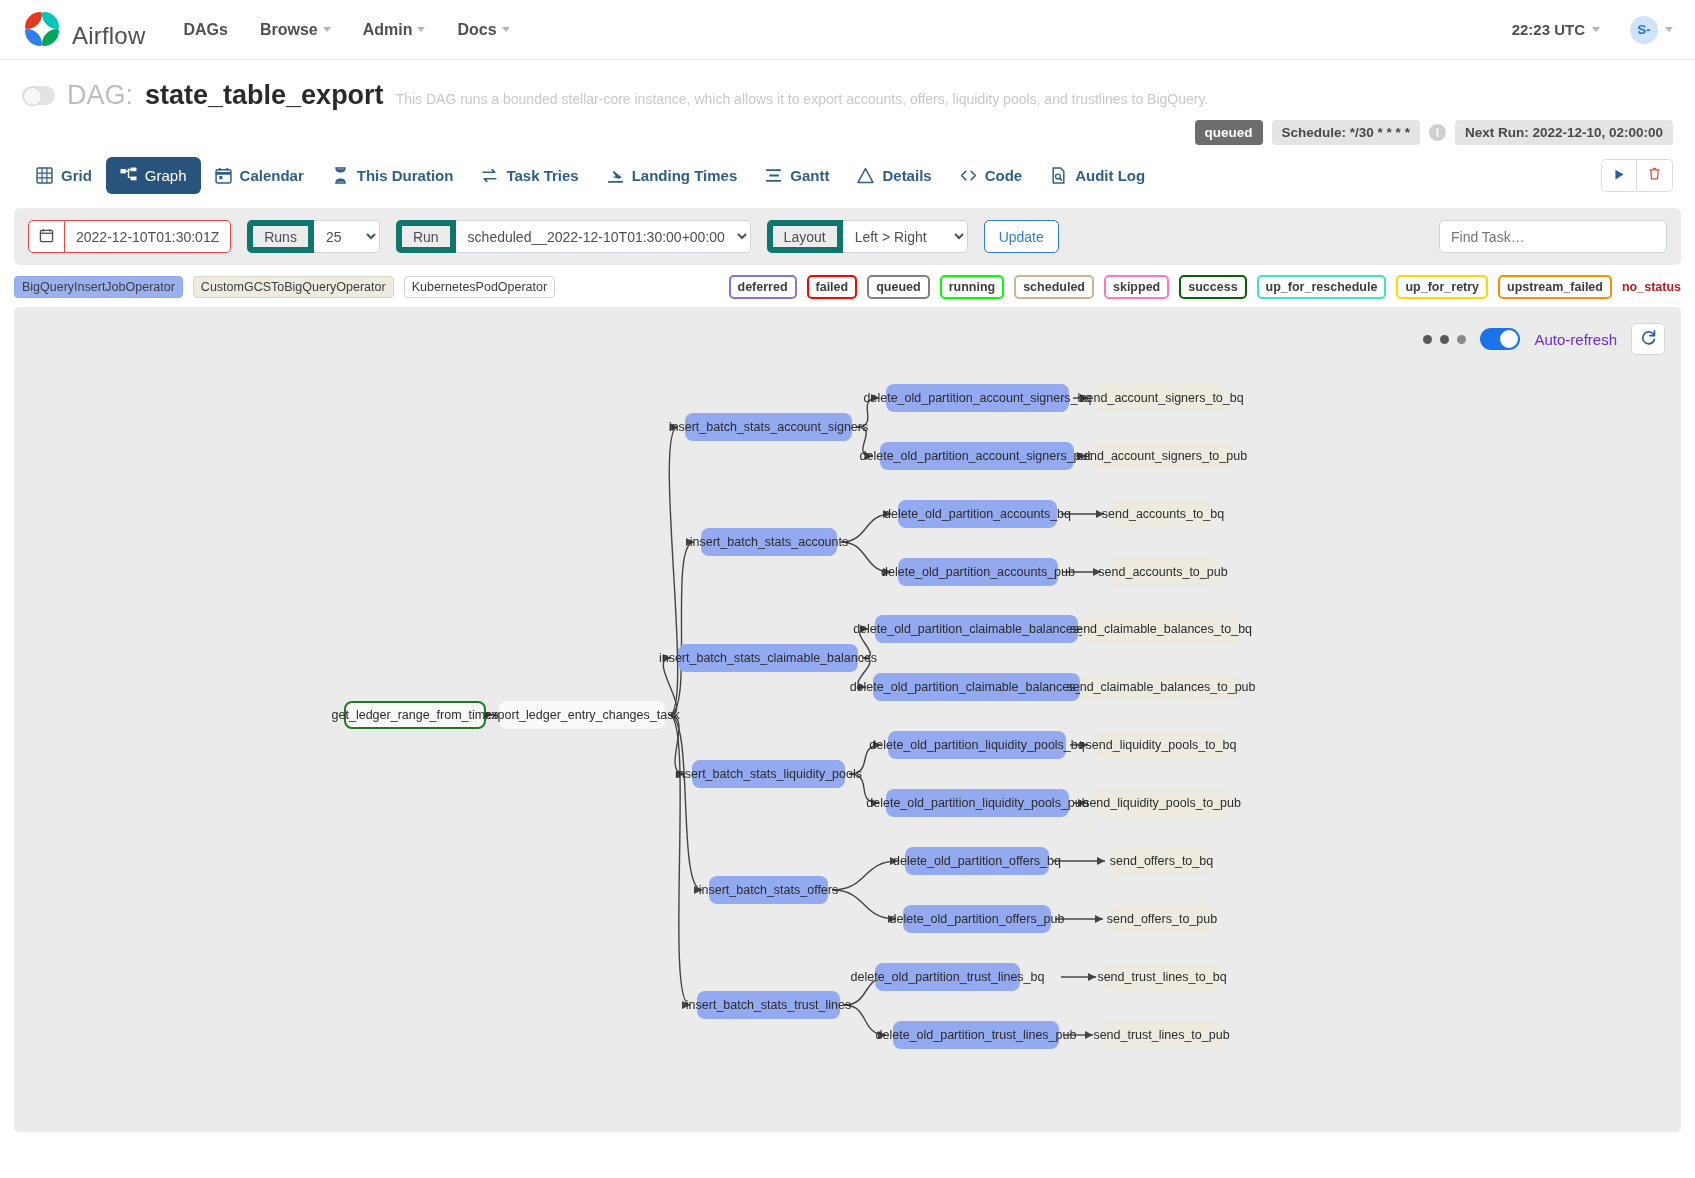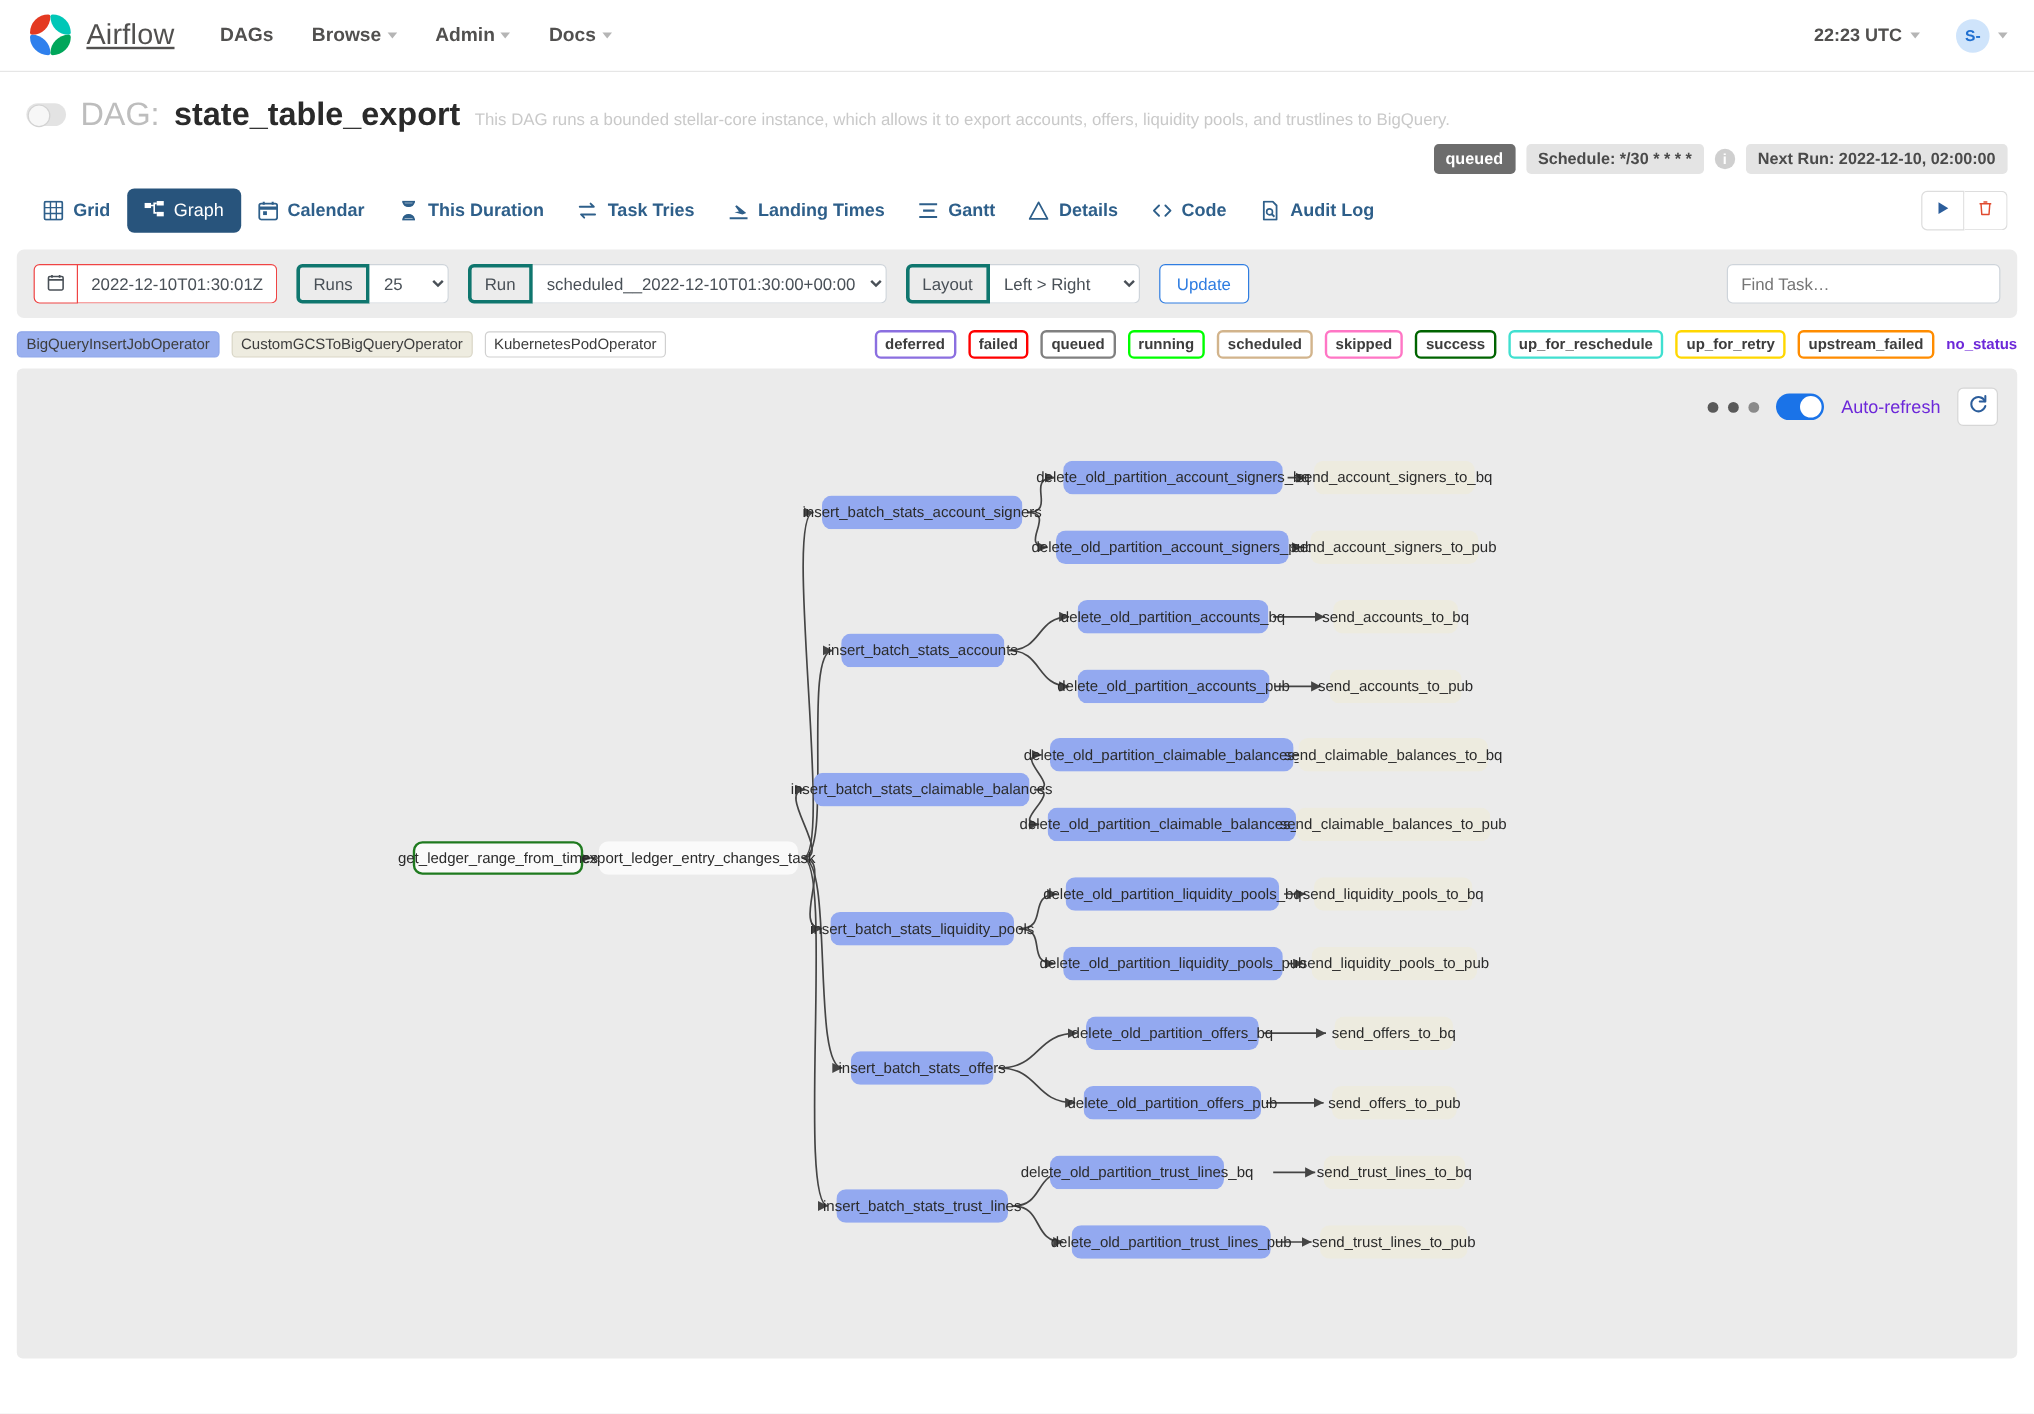--- a/index.html
+++ b/index.html
@@ -11,21 +11,21 @@
     color:#51504f;
     overflow:hidden;
   }
 
   
   .navbar {
     height:60px; border-bottom:1px solid #e6e6e6;
     display:flex; align-items:center; padding:0 22px;
     background:#fff;
   }
-  .brand { display:flex; align-items:center; gap:10px; margin-right:38px;text-decoration:underline; }
+  .brand { display:flex; align-items:flex-end; gap:10px; margin-right:38px; }
   .brand-name { font-size:24px; color:#51504f; letter-spacing:.2px; }
   .pinwheel { width:40px; height:40px; position:relative; }
   .pw { position:absolute; width:17px; height:17px; }
   .pw.a { left:3px;  top:2px;  background:#e43921; border-radius:17px 2px 17px 2px; }
   .pw.b { left:20px; top:2px;  background:#00c7b7; border-radius:2px 17px 2px 17px; }
   .pw.c { left:3px;  top:19px; background:#2f80ed; border-radius:2px 17px 2px 17px; }
   .pw.d { left:20px; top:19px; background:#00a65a; border-radius:17px 2px 17px 2px; }
 
   .navlinks { display:flex; align-items:center; gap:32px; }
   .navlink {
@@ -90,21 +90,21 @@
     padding:12px 14px; display:flex; align-items:center; gap:0;
   }
   .grp { display:flex; align-items:center; }
   .ibox {
     height:33px; border:1px solid #ef4444; background:#fff; display:flex; align-items:center;
     font-size:14px; color:#495057; padding:0 11px;
   }
   .ibox.cal { border-radius:5px 0 0 5px; padding:0 10px; }
   .ibox.date { border-radius:0 5px 5px 0; border-left:none; min-width:150px; }
   .addon {
-    height:33px;border:3px solid #0f766e;background:#ececec;color:#495057;
+    height:33px;border:6px solid #0f766e;background:#ececec;color:#495057;
     display:flex;align-items:center;padding:0 11px;font-size:14px;border-radius:5px 0 0 5px;
   }
   select.sel {
     height:33px;border:1px solid #ced4da;border-left:none;background:#fff;color:#495057;
     font-size:14px;padding:0 8px;border-radius:0 5px 5px 0;font-family:"Liberation Sans",sans-serif;
     appearance:auto;
   }
   .spacer16 { width:16px; }
   .btn-update {
     height:33px;border:1px solid #2f7de1;color:#2f7de1;background:#fff;border-radius:5px;
@@ -123,21 +123,21 @@
     border:1px solid #c9c9c9; color:#3d3d3d; white-space:nowrap;
   }
   .op-tag.blue { background:#9ab0ef; border-color:#8fa7ea; }
   .op-tag.cream { background:#eeece0; border-color:#d9d6c6; }
   .op-tag.white { background:#fff; border-color:#d0d0d0; }
   .status-legend { margin-left:auto; display:flex; align-items:center; gap:10px;font-weight:bold; }
   .st {
     font-size:12.5px; padding:3px 7px; border-radius:5px; background:#fff;
     border:2px solid #999; color:#3d3d3d; white-space:nowrap;
   }
-  .st.plain { border:none; padding:3px 0; color:#6d28d9; }
+  .st.plain { border:none; padding:3px 0; color:#b91c1c; }
 
   
   .canvas {
     margin:0 14px 0 14px; background:#ebebeb; border-radius:5px;
     height:825px; position:relative; overflow:hidden;
   }
   .canvas-tools {
     position:absolute; right:16px; top:16px; display:flex; align-items:center; gap:14px; z-index:5;
   }
   .dots { display:flex; gap:8px; align-items:center; }

